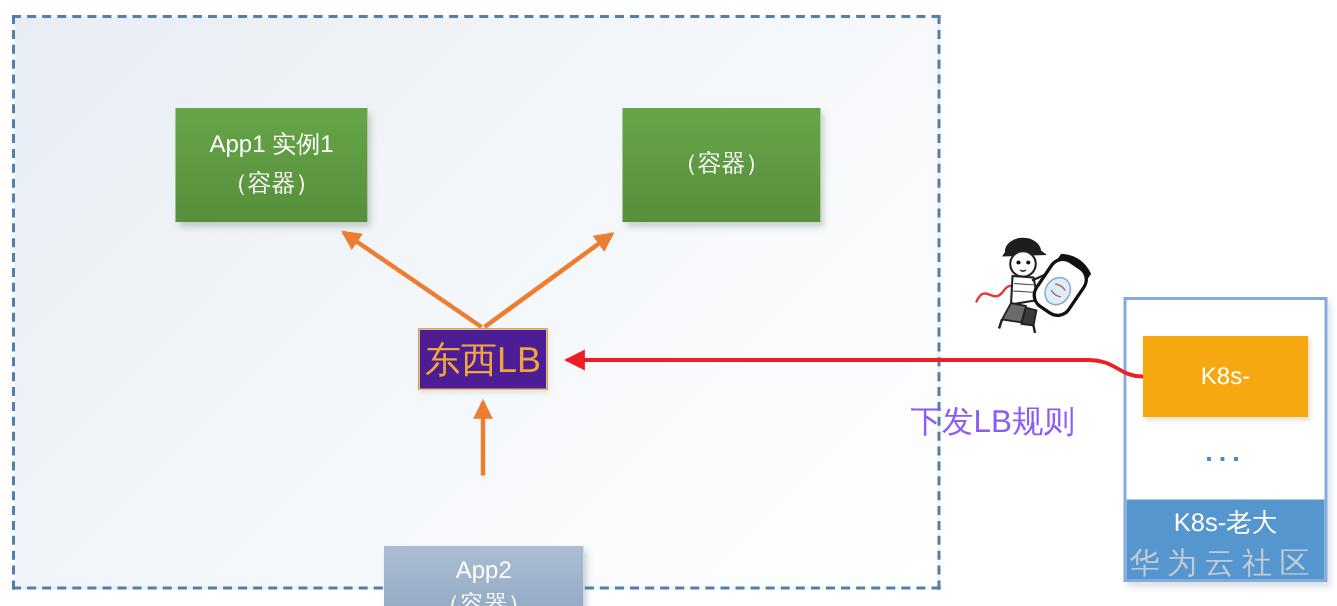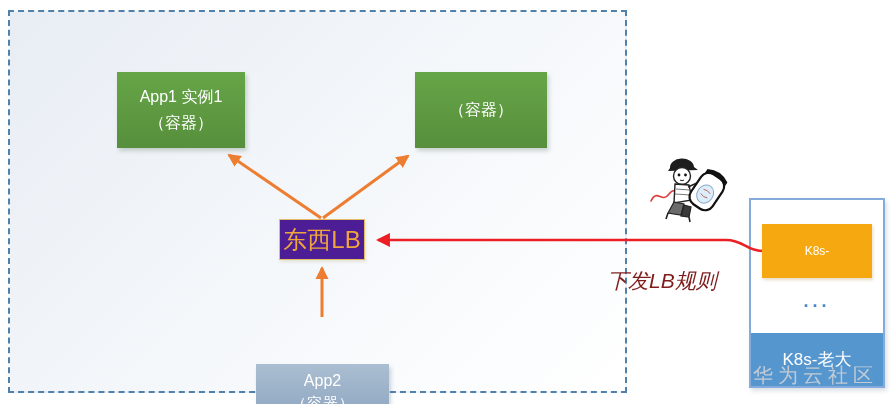--- a/index.html
+++ b/index.html
@@ -42,44 +42,43 @@
     font-size:16px;line-height:23px;margin-top:46px;
   }
   .k8s-box{
     position:absolute;left:749px;top:198px;width:136px;height:190px;
     border:2px solid #84abdb;background:#ffffff;box-sizing:border-box;
     box-shadow:2px 3px 4px rgba(120,140,165,.25);
   }
   .node-controller{
     left:762px;top:224px;width:110px;height:54px;
     background:#f5a80f;
-    font-size:12px;line-height:25px;
+    font-size:16px;line-height:25px;
     box-shadow:1px 2px 3px rgba(160,120,30,.25);
   }
   .dots{
     position:absolute;left:749px;top:292px;width:136px;
     text-align:center;color:#4a86c8;font-weight:bold;
     font-size:18px;letter-spacing:4px;line-height:18px;
   }
   .node-master{
     left:751px;top:333px;width:132px;height:53px;
     background:#5596cf;
     font-size:17px;
-    justify-content:flex-start;padding-top:15px;box-sizing:border-box;
+    justify-content:flex-start;padding-top:4px;box-sizing:border-box;
   }
   .watermark{
     position:absolute;left:753px;top:362px;width:138px;
     color:#c2cbd5;font-size:20px;letter-spacing:5px;white-space:nowrap;
     z-index:6;
   }
   .edge-label{
     position:absolute;left:607px;top:267px;
-    color:#7f1d1d;font-size:21px;white-space:nowrap;
+    color:#8b5cf6;font-size:21px;white-space:nowrap;
     z-index:6;
-    font-style:italic;
   }
   .overlay{
     position:absolute;left:0;top:0;width:891px;height:404px;
     pointer-events:none;z-index:5;
   }
   .mascot{
     position:absolute;left:648px;top:155px;width:80px;height:76px;
     z-index:4;
   }
 </style>

